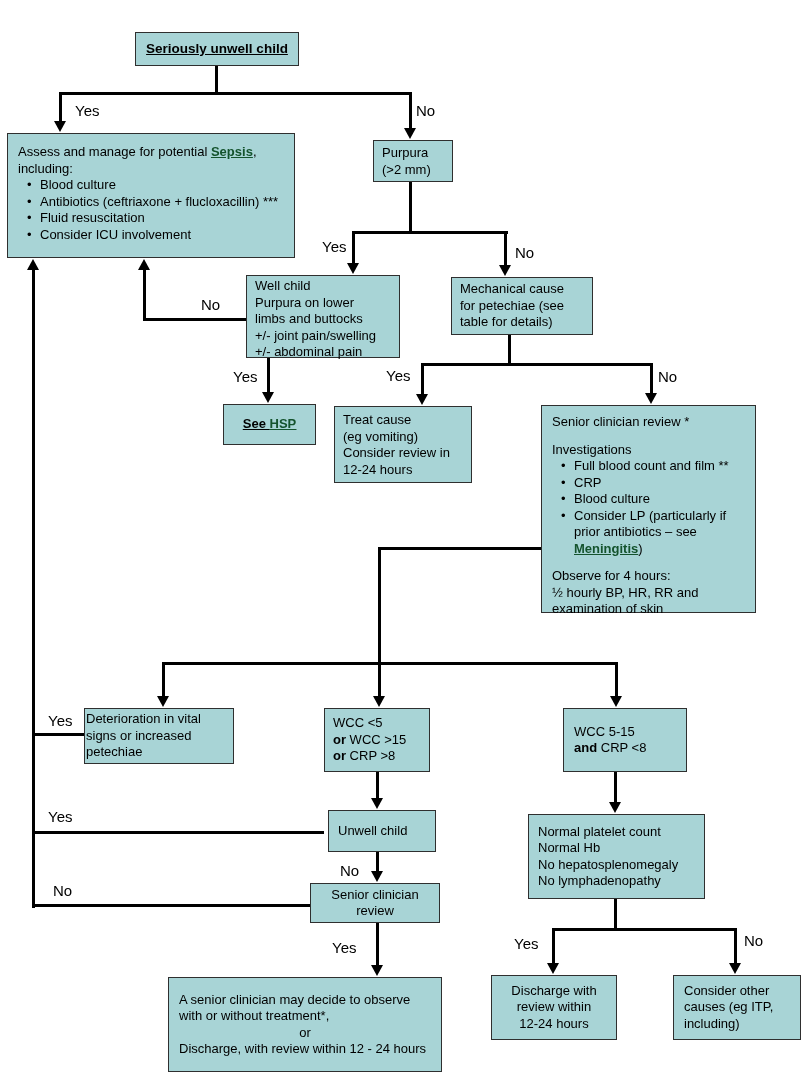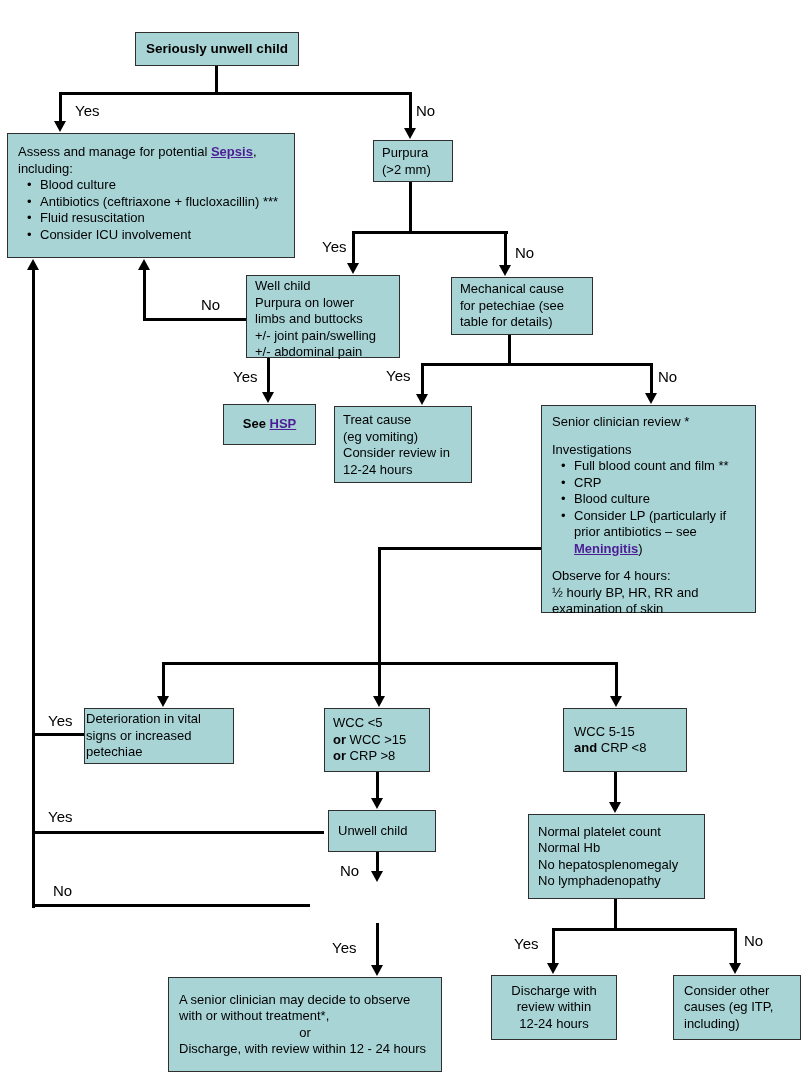--- a/index.html
+++ b/index.html
@@ -2,27 +2,27 @@
 <html><head>
 <meta charset="utf-8">
 <style>
   html,body{margin:0;padding:0;background:#fff;}
   .canvas{position:relative;width:806px;height:1080px;background:#ffffff;overflow:hidden;
           font-family:"Liberation Sans","DejaVu Sans",sans-serif;color:#000;}
   .box{position:absolute;background:#a8d4d6;border:1px solid #2f2f2f;box-sizing:border-box;
        font-size:13px;line-height:16.5px;padding:4px 8px;}
   .vc{display:flex;flex-direction:column;justify-content:center;}
   .center{text-align:center;}
-  .bold{font-weight:bold;}
+  .bold{font-weight:bold;text-decoration:underline;}
   .lbl{position:absolute;font-size:15px;line-height:16px;color:#000;white-space:nowrap;}
   .h,.v{position:absolute;background:#000;}
   .ar{position:absolute;width:0;height:0;border-left:6.5px solid transparent;border-right:6.5px solid transparent;}
   .ar.d{border-top:11px solid #000;}
   .ar.u{border-bottom:11px solid #000;}
-  .link{color:#4c1d95;font-weight:bold;text-decoration:underline;cursor:pointer;}
+  .link{color:#14532d;font-weight:bold;text-decoration:underline;cursor:pointer;}
   ul{list-style:none;margin:0;padding:0 0 0 8px;}
   li{position:relative;padding-left:14px;}
   li::before{content:"\2022";position:absolute;left:1px;}
   .p{margin:0;}
   .gap{margin-top:11px;}
   .obs-box div:nth-child(3){text-align:center;}
   .root-box{font-size:13.5px;}
 </style>
 </head>
 <body>
@@ -181,20 +181,24 @@
 
   <div class="box vc" style="left:563px;top:708px;width:124px;height:64px;padding:0 10px">
     <div>WCC 5-15</div>
     <div><b>and</b><span> CRP &lt;8</span></div>
   </div>
 
   <div class="box vc" style="left:328px;top:810px;width:108px;height:42px;padding:0 9px">
     <span>Unwell child</span>
   </div>
 
+  <div class="box vc center" style="left:310px;top:883px;width:130px;height:40px;padding:0 4px">
+      <div>Senior clinician</div>
+      <div>review</div>
+    </div>
 
   <div class="box vc" style="left:528px;top:814px;width:177px;height:85px;padding:0 9px">
       <div>Normal platelet count</div>
       <div>Normal Hb</div>
       <div>No hepatosplenomegaly</div>
       <div>No lymphadenopathy</div>
     </div>
 
   <div class="box vc obs-box" style="left:168px;top:977px;width:274px;height:95px;padding:0 10px">
       <div>A senior clinician may decide to observe</div>

